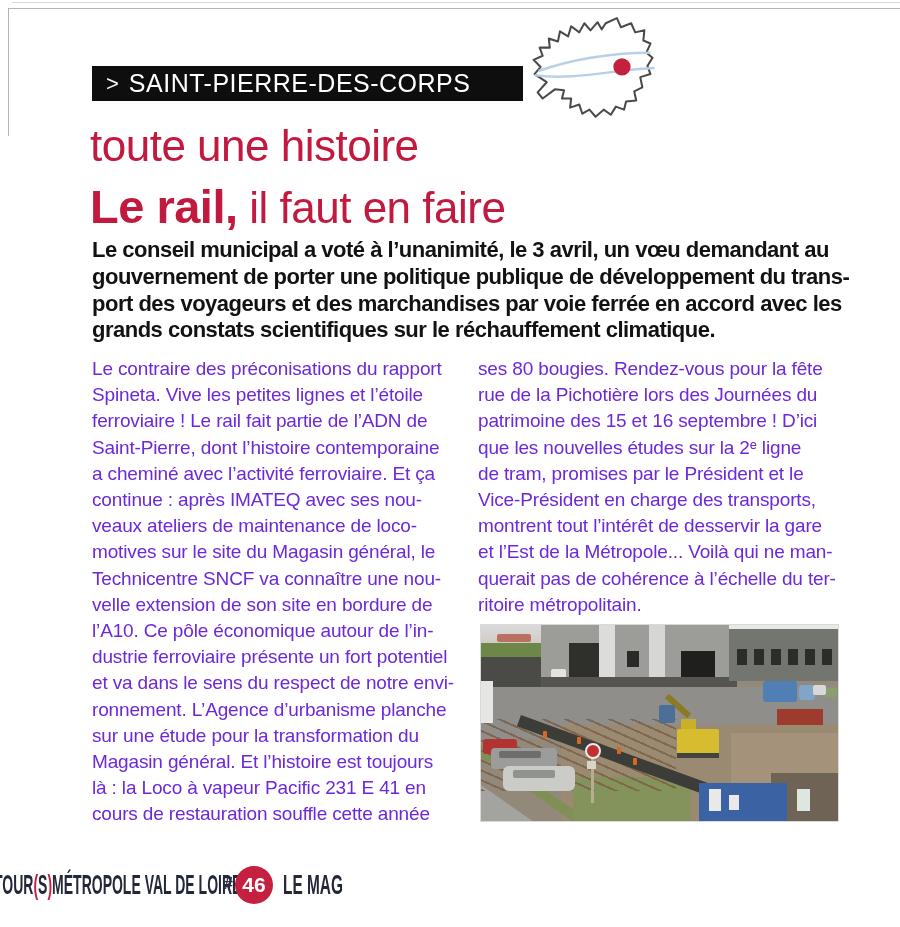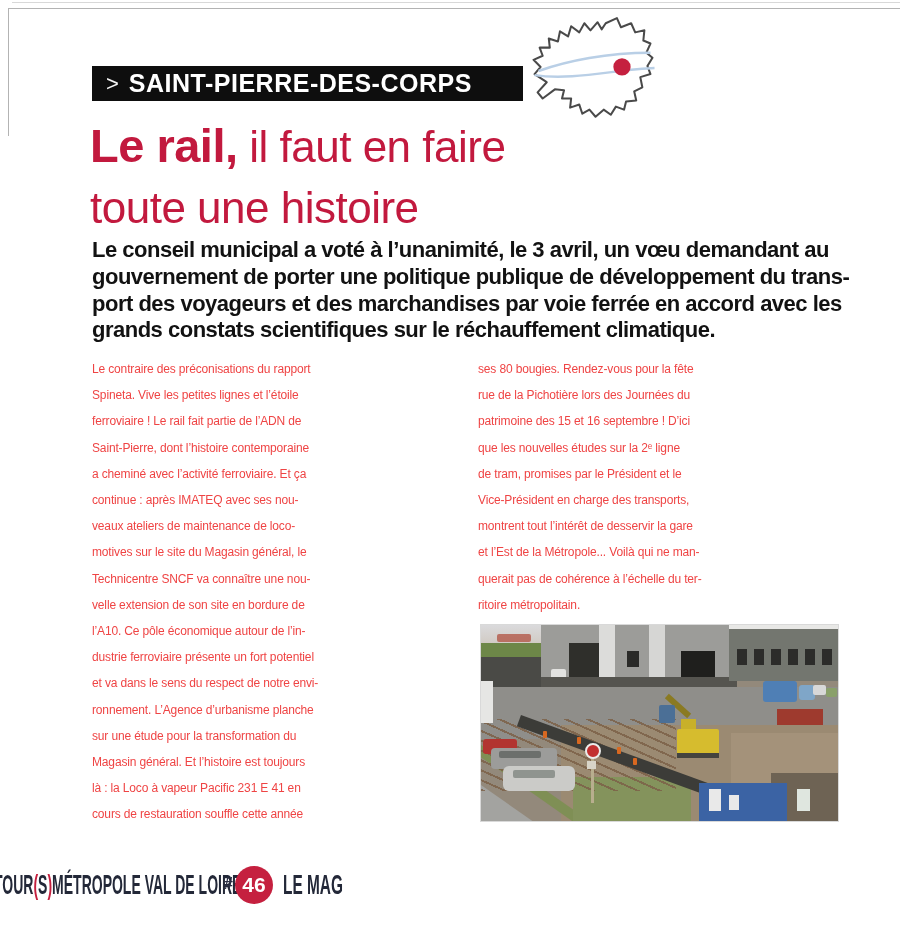--- a/index.html
+++ b/index.html
@@ -7,37 +7,37 @@
         font-family:"Liberation Sans","DejaVu Sans",sans-serif;}
   .edge{position:absolute;background:#b3b3b3;}
   .edge-top{left:8px;top:8px;width:892px;height:1px;}
   .edge-top2{left:12px;top:2px;width:888px;height:1px;background:#d8d8d8;}
   .edge-left{left:8px;top:8px;width:1px;height:128px;}
 
   
   .section-bar{position:absolute;left:92px;top:66px;width:431px;height:35px;background:#0e0e0e;
                display:flex;align-items:center;padding-left:14px;box-sizing:border-box;gap:10px;}
   .section-marker{color:#f5f5f5;font-size:22px;font-weight:400;line-height:1;}
-  .section-label{color:#ffffff;font-size:25px;font-weight:700;letter-spacing:.5px;line-height:1;}
+  .section-label{color:#ffffff;font-size:25px;font-weight:400;letter-spacing:.5px;line-height:1;}
 
   
   .map{position:absolute;left:525px;top:10px;width:135px;height:120px;}
 
   
   .headline{position:absolute;left:90px;top:120px;color:#c2193e;line-height:51px;letter-spacing:-.5px;}
   .headline .hl-bold{font-size:47px;font-weight:800;}
   .headline .hl-light{font-size:44px;font-weight:300;}
 
   
   .intro{position:absolute;left:92px;top:237px;width:762px;white-space:pre-line;
          font-size:22px;font-weight:700;line-height:26.8px;color:#121212;letter-spacing:-.5px;}
 
   
-  .col{position:absolute;width:372px;white-space:pre-line;font-size:12px;line-height:26.2px;
-       color:#ef4444;letter-spacing:-.15px;}
+  .col{position:absolute;width:372px;white-space:pre-line;font-size:19px;line-height:26.2px;
+       color:#6d28d9;letter-spacing:-.15px;}
   .col-left{left:92px;top:356px;}
   .col-right{left:478px;top:356px;}
 
   
   .photo{position:absolute;left:480px;top:624px;width:357px;height:196px;overflow:hidden;
          background:#93897b;border:1px solid #d9d9d9;}
   .photo div{position:absolute;}
   .ph-sky{left:0;top:0;width:86px;height:22px;background:linear-gradient(#dadadc,#cfc8c0);}
   .ph-roofs{left:16px;top:9px;width:34px;height:8px;background:#b05040;opacity:.75;border-radius:2px;}
   .ph-trees{left:0;top:18px;width:88px;height:16px;background:#6d8748;}
@@ -119,24 +119,24 @@
 
   <svg class="map" viewBox="0 0 130 118" aria-hidden="true">
     <path d="M78,13 L89,8 L93,17 L103,13 L107,22 L116,20 L115,30 L122,33 L118,42 L124,47 L119,55 L122,63 L112,66 L114,76 L106,80 L108,89 L98,90 L96,98 L88,95 L83,103 L76,98 L68,105 L62,98 L55,102 L52,93 L43,96 L44,87 L35,87 L37,79 L28,78 L16,87 L11,81 L20,71 L8,63 L14,56 L7,49 L16,45 L13,37 L23,37 L22,28 L31,31 L33,21 L41,26 L44,16 L52,22 L57,13 L63,20 L70,12 L74,19 Z" fill="#ffffff" stroke="#4a4a4a" stroke-width="2" stroke-linejoin="round"></path>
     <path d="M12,60 C40,50 80,42 122,42" fill="none" stroke="#b9cfe6" stroke-width="2.4"></path>
     <path d="M8,64 C45,70 90,58 126,57" fill="none" stroke="#b9cfe6" stroke-width="2.4"></path>
     <circle cx="94" cy="56" r="8.5" fill="#c5203f"></circle>
   </svg>
 
   <div class="headline">
     <div>
-      <span class="hl-bold">Le rail,</span><span class="hl-light"> il faut en faire</span>
+      <span class="hl-light">toute une histoire</span>
     </div>
     <div>
-      <span class="hl-light">toute une histoire</span>
+      <span class="hl-bold">Le rail,</span><span class="hl-light"> il faut en faire</span>
     </div>
   </div>
 
   <div class="intro">Le conseil municipal a voté à l’unanimité, le 3 avril, un vœu demandant au
 gouvernement de porter une politique publique de développement du trans-
 port des voyageurs et des marchandises par voie ferrée en accord avec les
 grands constats scientifiques sur le réchauffement climatique.</div>
 
   <div class="col col-left">Le contraire des préconisations du rapport
 Spineta. Vive les petites lignes et l’étoile

